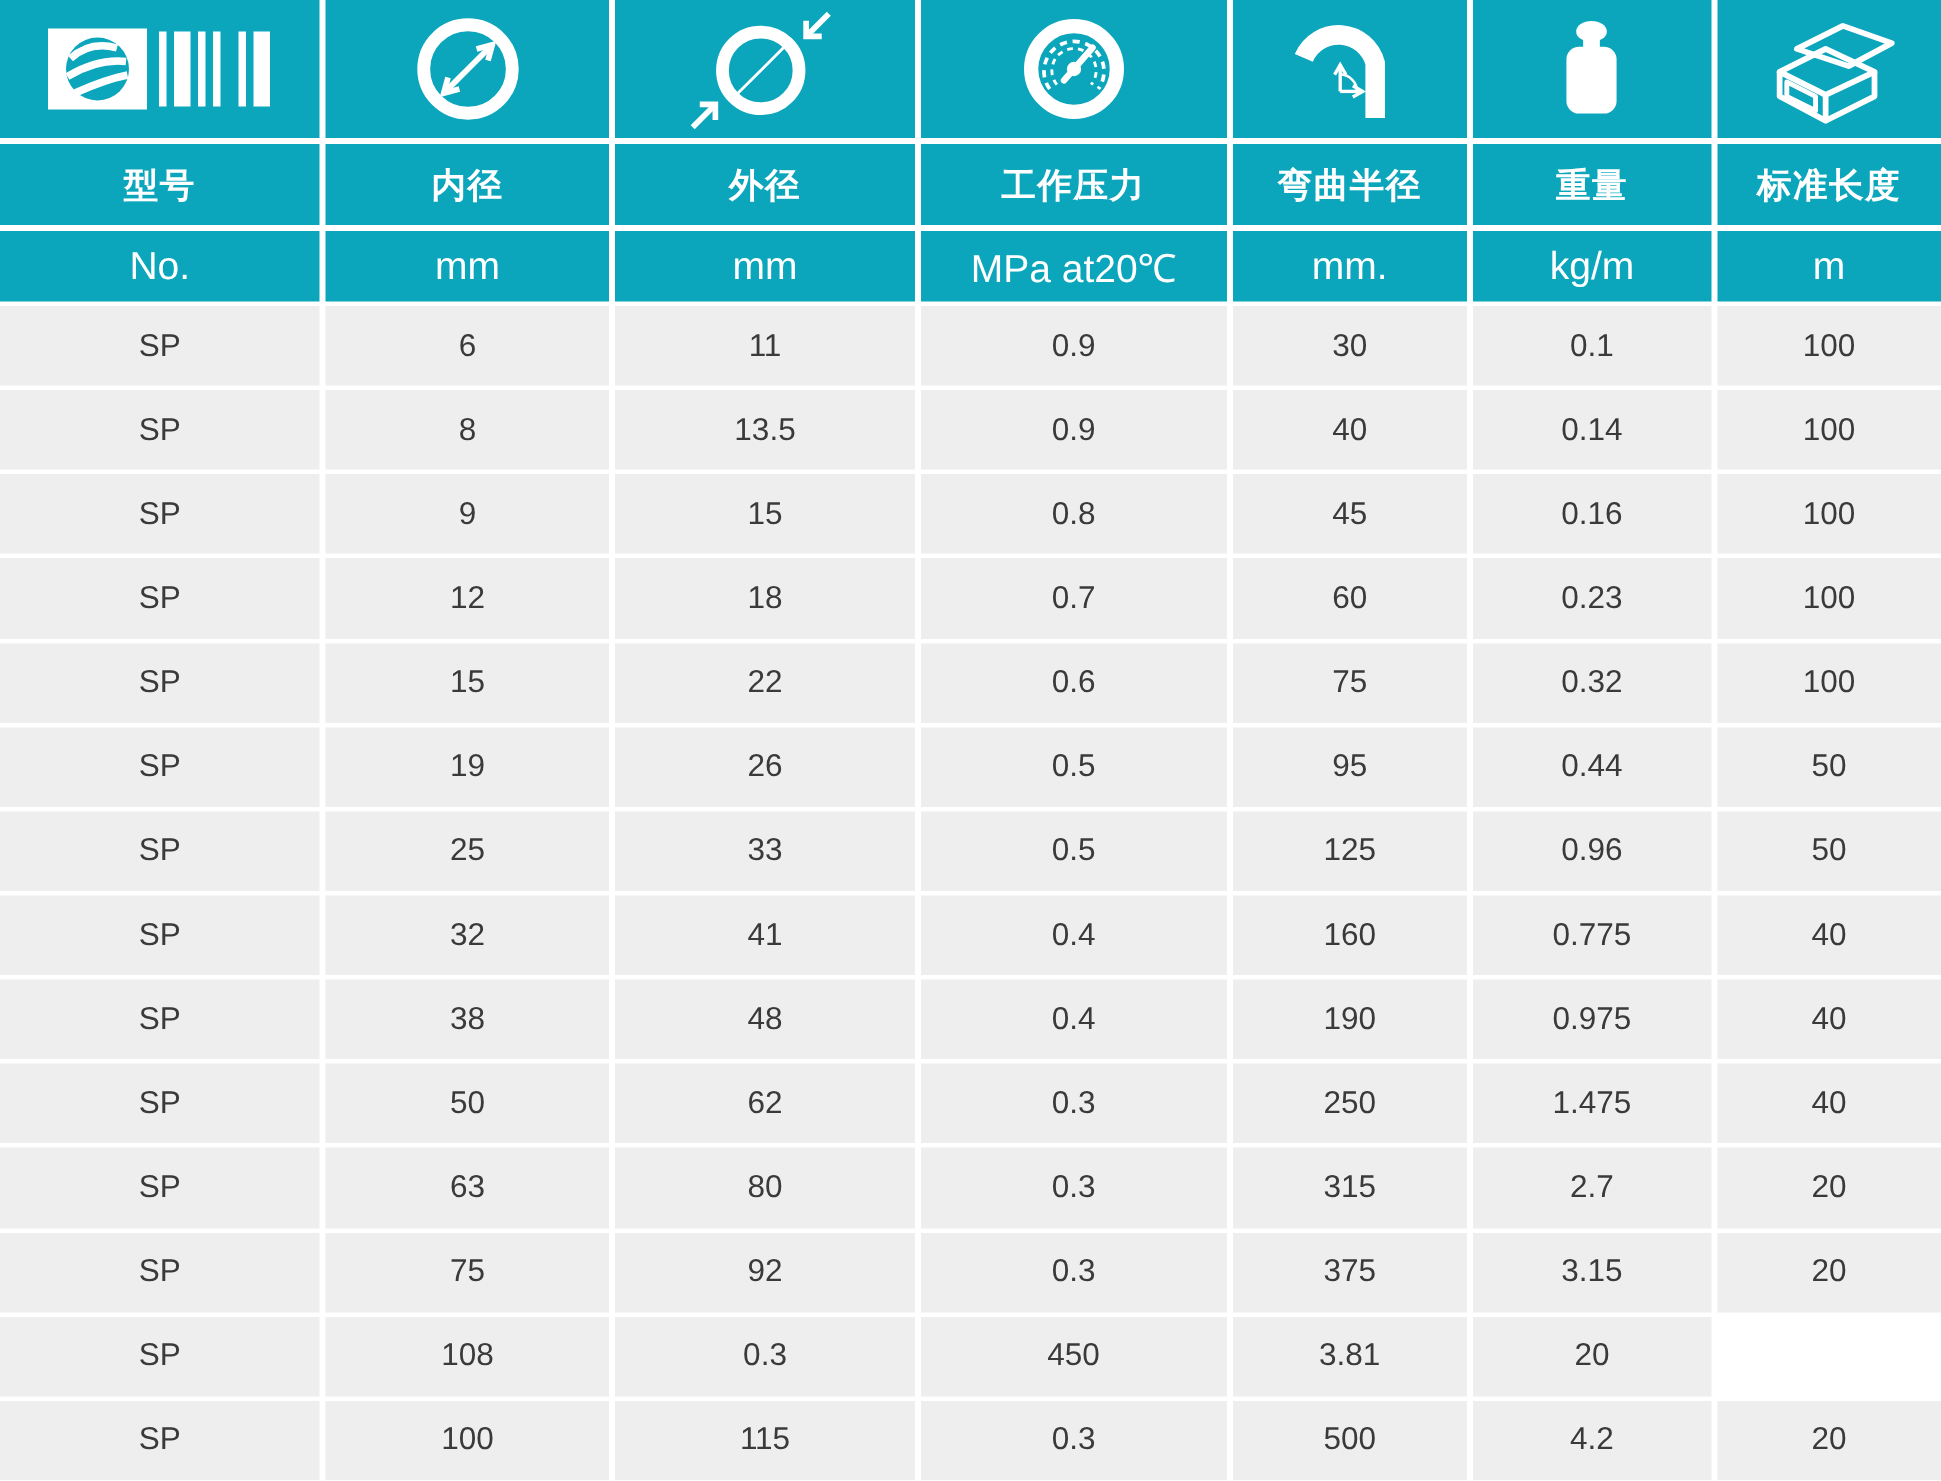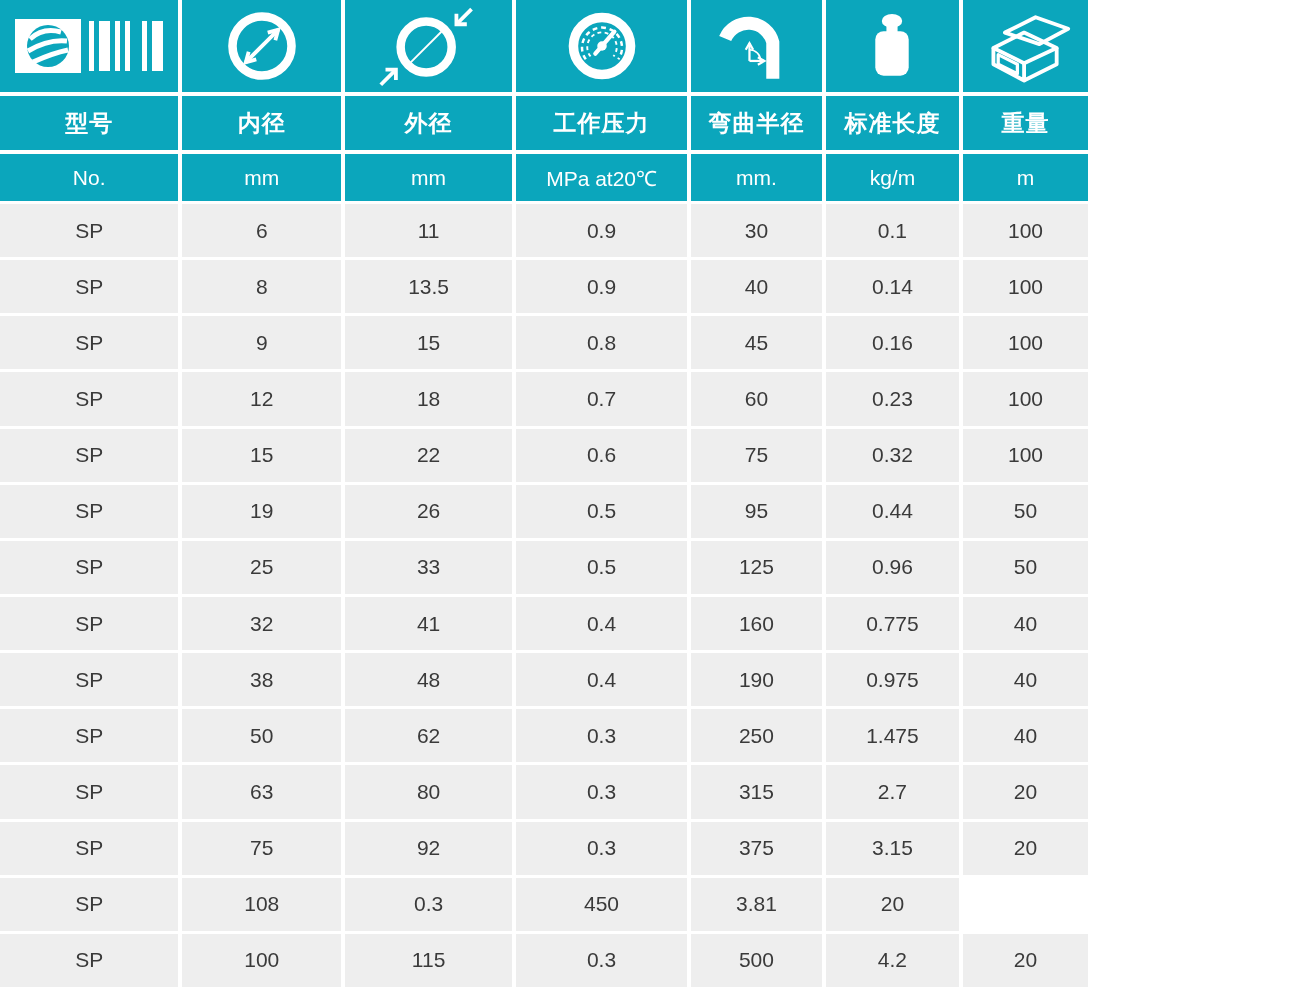--- a/index.html
+++ b/index.html
@@ -2,21 +2,21 @@
 <html><head>
 <meta charset="utf-8">
 <style>
   html, body {
     margin: 0;
     padding: 0;
     background: #ffffff;
     font-family: "Liberation Sans", sans-serif;
   }
   .sheet {
-    width: 1088px;
+    width: 1294px;
     height: 987px;
     background: #ffffff;
     display: flex;
     flex-direction: column;
     overflow: hidden;
   }
   .row {
     display: grid;
     grid-template-columns: 217fr 193fr 203fr 208fr 159fr 162fr 152fr;
     column-gap: 4px;
@@ -35,21 +35,21 @@
   .teal { background: #0ba6bc; }
   .icon-cell svg { display: block; }
   .label-cell {
     color: #ffffff;
     font-size: 23px;
     font-weight: bold;
     letter-spacing: 1px;
   }
   .unit-cell {
     color: #ffffff;
-    font-size: 21px;
+    font-size: 26px;
   }
   .data-cell {
     background: #eeeeee;
     color: #3a3a3a;
     font-size: 21px;
   }
 </style>
 </head>
 <body>
 
@@ -125,22 +125,22 @@
       </svg>
     </div>
   </div>
 
   <div class="row label-row">
     <div class="cell teal label-cell">型号</div>
     <div class="cell teal label-cell">内径</div>
     <div class="cell teal label-cell">外径</div>
     <div class="cell teal label-cell">工作压力</div>
     <div class="cell teal label-cell">弯曲半径</div>
+    <div class="cell teal label-cell">重量</div>
     <div class="cell teal label-cell">标准长度</div>
-    <div class="cell teal label-cell">重量</div>
   </div>
 
   <div class="row unit-row">
     <div class="cell teal unit-cell">No.</div>
     <div class="cell teal unit-cell">mm</div>
     <div class="cell teal unit-cell">mm</div>
     <div class="cell teal unit-cell">MPa at20℃</div>
     <div class="cell teal unit-cell">mm.</div>
     <div class="cell teal unit-cell">kg/m</div>
     <div class="cell teal unit-cell">m</div>

